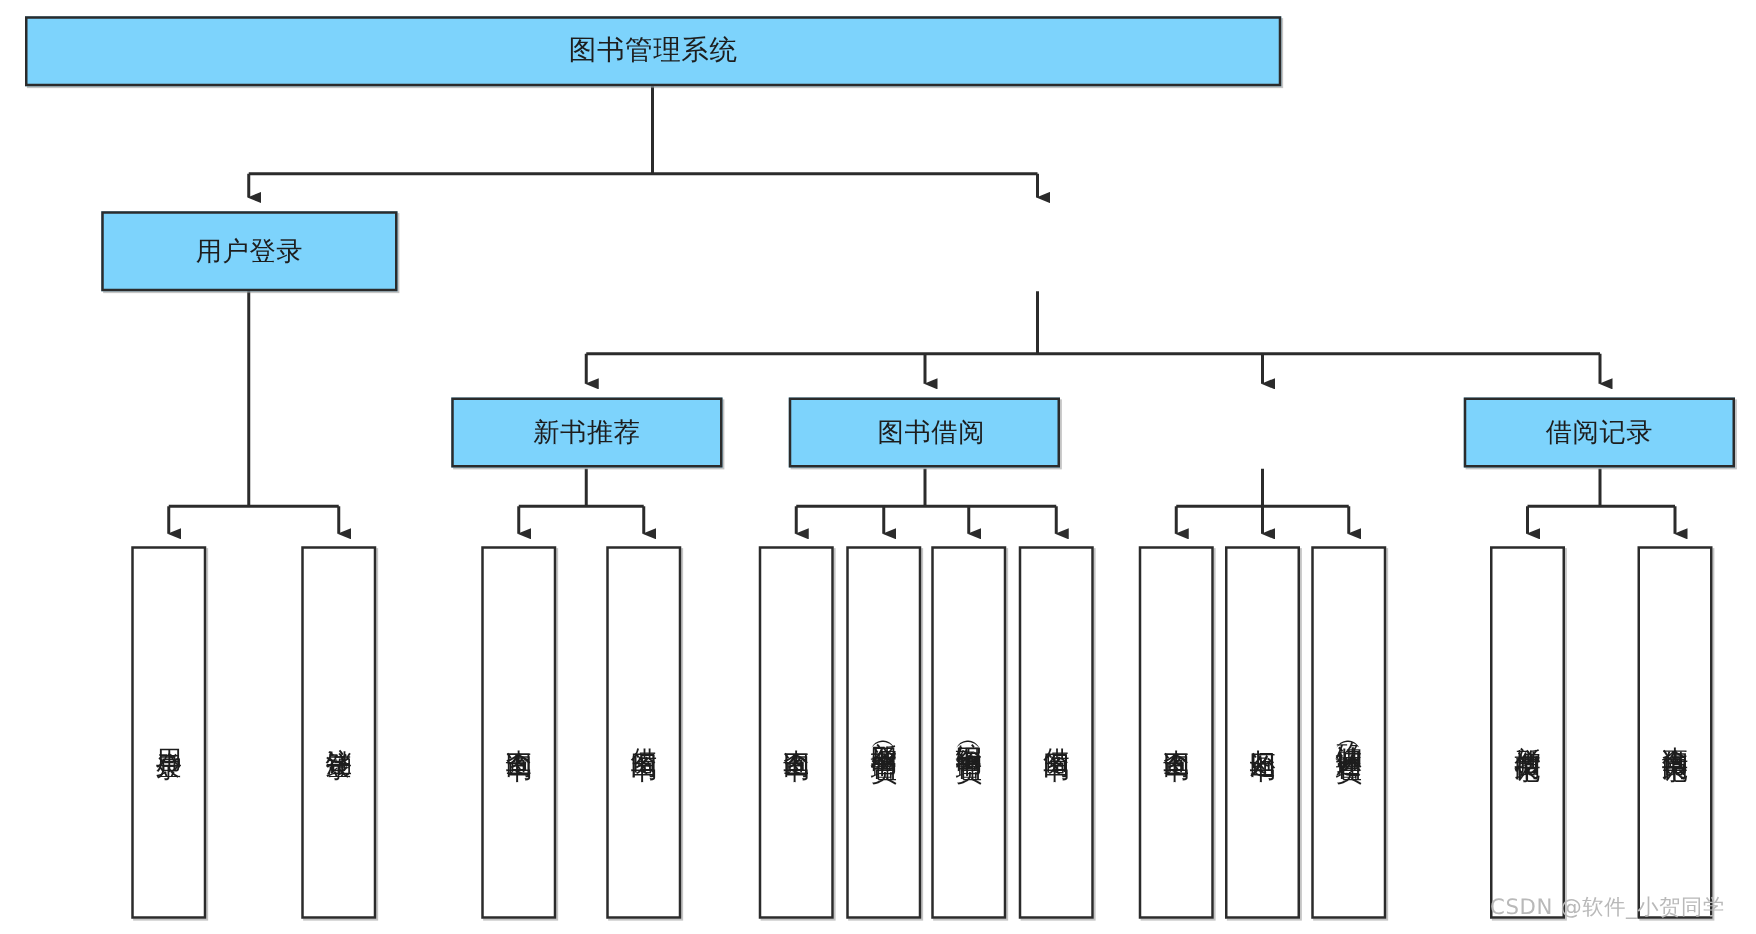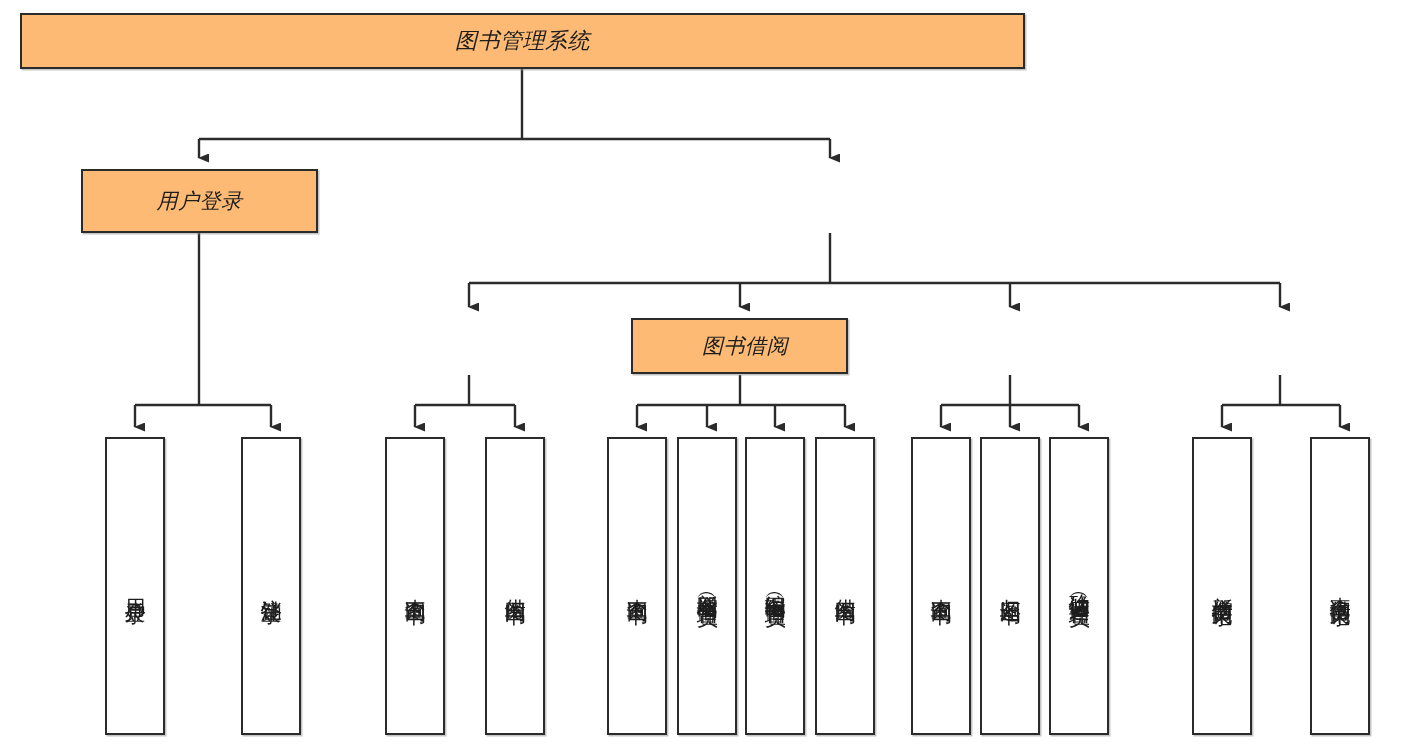--- a/index.html
+++ b/index.html
@@ -22,26 +22,25 @@
     left: 0;
     top: 0;
     width: 1405px;
     height: 747px;
     pointer-events: none;
   }
   .node {
     position: absolute;
     box-sizing: border-box;
     border: 2px solid #2b2b2b;
-    background: #fdba74;
+    background: #7dd3fc;
     display: flex;
     align-items: center;
     justify-content: center;
     box-shadow: 1.5px 1.5px 0 rgba(150,150,150,0.55);
-    font-style: italic;
   }
   .node .lbl {
     color: #1d1d1d;
     font-size: 21px;
     line-height: 1.15;
     letter-spacing: 0.5px;
     white-space: nowrap;
   }
   .node.root .lbl { font-size: 22px; }
   .node.lvl2 .lbl { font-size: 21px; }
@@ -130,22 +129,28 @@
   </svg>
 
   <div class="node root" style="left:20px; top:13px; width:1005px; height:56px;">
     <span class="lbl">图书管理系统</span>
   </div>
 
   <div class="node lvl2" style="left:81px; top:169px; width:237px; height:64px;">
     <span class="lbl">用户登录</span>
   </div>
 
+  <div class="node lvl3" style="left:361px; top:318px; width:217px; height:56px;">
+    <span class="lbl">新书推荐</span>
+  </div>
   <div class="node lvl3" style="left:631px; top:318px; width:217px; height:56px;padding-left:11px;">
     <span class="lbl">图书借阅</span>
+  </div>
+  <div class="node lvl3" style="left:1171px; top:318px; width:217px; height:56px;">
+    <span class="lbl">借阅记录</span>
   </div>
 
   <div class="leaf" style="left:105px; top:437px; width:60px; height:298px;">
     <span class="vlbl">用户登录</span>
   </div>
   <div class="leaf" style="left:241px; top:437px; width:60px; height:298px;">
     <span class="vlbl">注销登录</span>
   </div>
 
   <div class="leaf" style="left:385px; top:437px; width:60px; height:298px;">
@@ -178,14 +183,15 @@
     <span class="vlbl">确认归还（管理员）</span>
   </div>
 
   <div class="leaf" style="left:1192px; top:437px; width:60px; height:298px;">
     <span class="vlbl">新增借阅记录</span>
   </div>
   <div class="leaf" style="left:1310px; top:437px; width:60px; height:298px;">
     <span class="vlbl">查询借阅记录</span>
   </div>
 
+  <div class="watermark" style="left:1192px; top:714px;">CSDN @软件_小贺同学</div>
 
 </div>
 
 </body></html>

